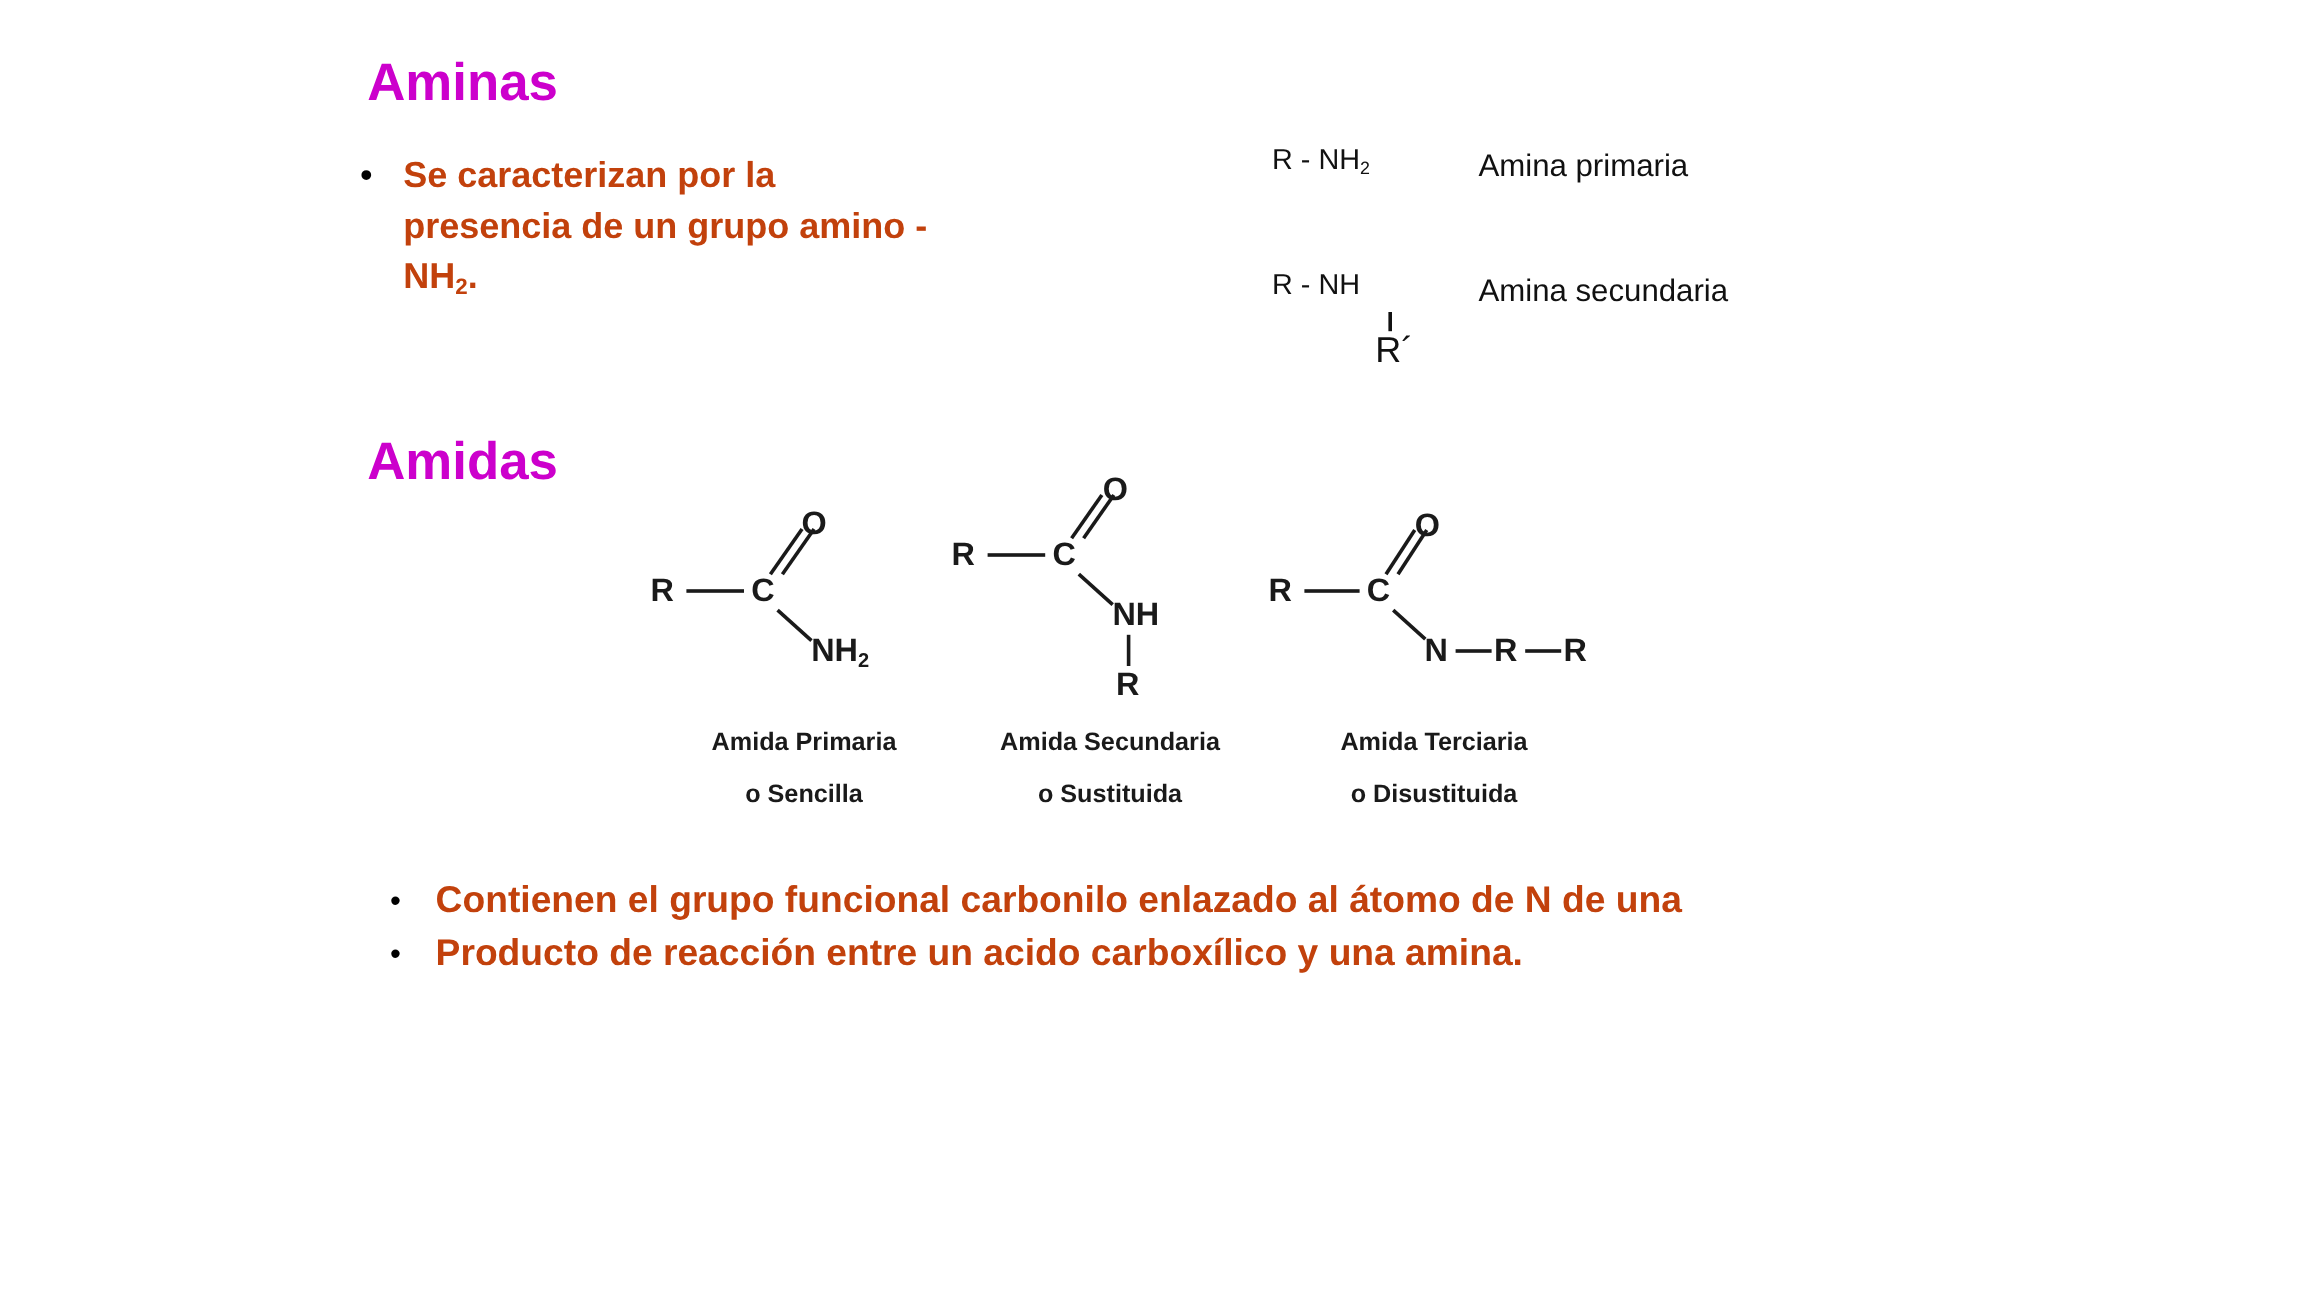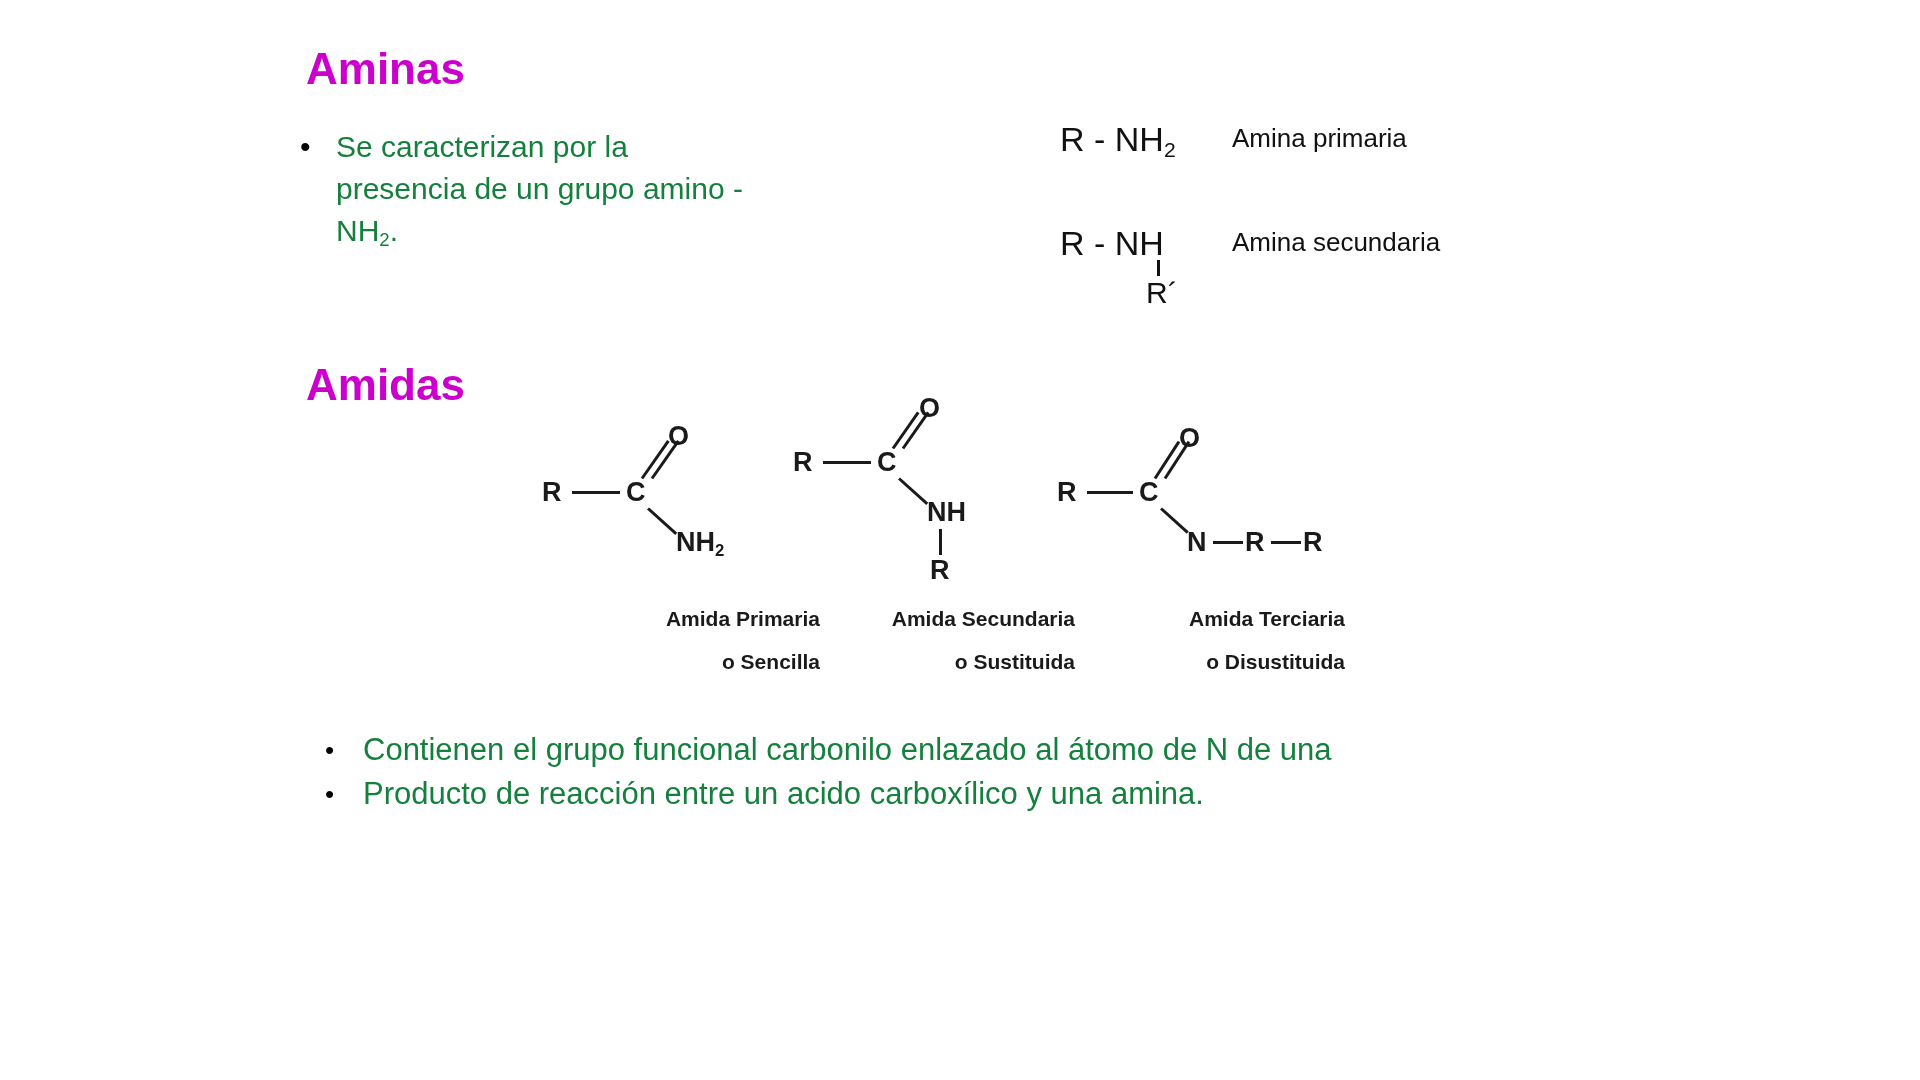--- a/index.html
+++ b/index.html
@@ -52,21 +52,22 @@
   }
   .bullet-dot {
     flex: 0 0 auto;
     font-size: 30px;
     line-height: 42px;
     color: #000000;
   }
   .bullet-text {
     font-size: 30px;
     line-height: 42px;
-    color: #15803d;
+    color: #c2410c;
+    font-weight: bold;
   }
 
   #bullets-aminas {
     left: 300px;
     top: 126px;
     width: 560px;
   }
   #bullets-aminas .bullet-dot { width: 36px; }
   #bullets-aminas .bullet-text { font-size: 30px; line-height: 42px; }
 
@@ -89,21 +90,21 @@
   }
   .amine-row {
     position: relative;
     height: 104px;
   }
   .amine-formula {
     position: absolute;
     left: 0;
     top: 0;
     font-family: "Liberation Sans", sans-serif;
-    font-size: 34px;
+    font-size: 24px;
     color: #111111;
     white-space: nowrap;
   }
   .amine-sub-branch {
     position: absolute;
     font-size: 30px;
     color: #111111;
     white-space: nowrap;
   }
   .vbond {
@@ -152,21 +153,21 @@
   }
   .bond-v {
     position: absolute;
     background: #1a1a1a;
     width: 3px;
   }
 
   .amide-caption {
     position: absolute;
     width: 300px;
-    text-align: right;
+    text-align: center;
     font-weight: bold;
     font-size: 21px;
     color: #1a1a1a;
     white-space: nowrap;
   }
   .amide-caption.line1 { top: 192px; }
   .amide-caption.line2 { top: 235px; }
 </style>
 </head>
 <body>

